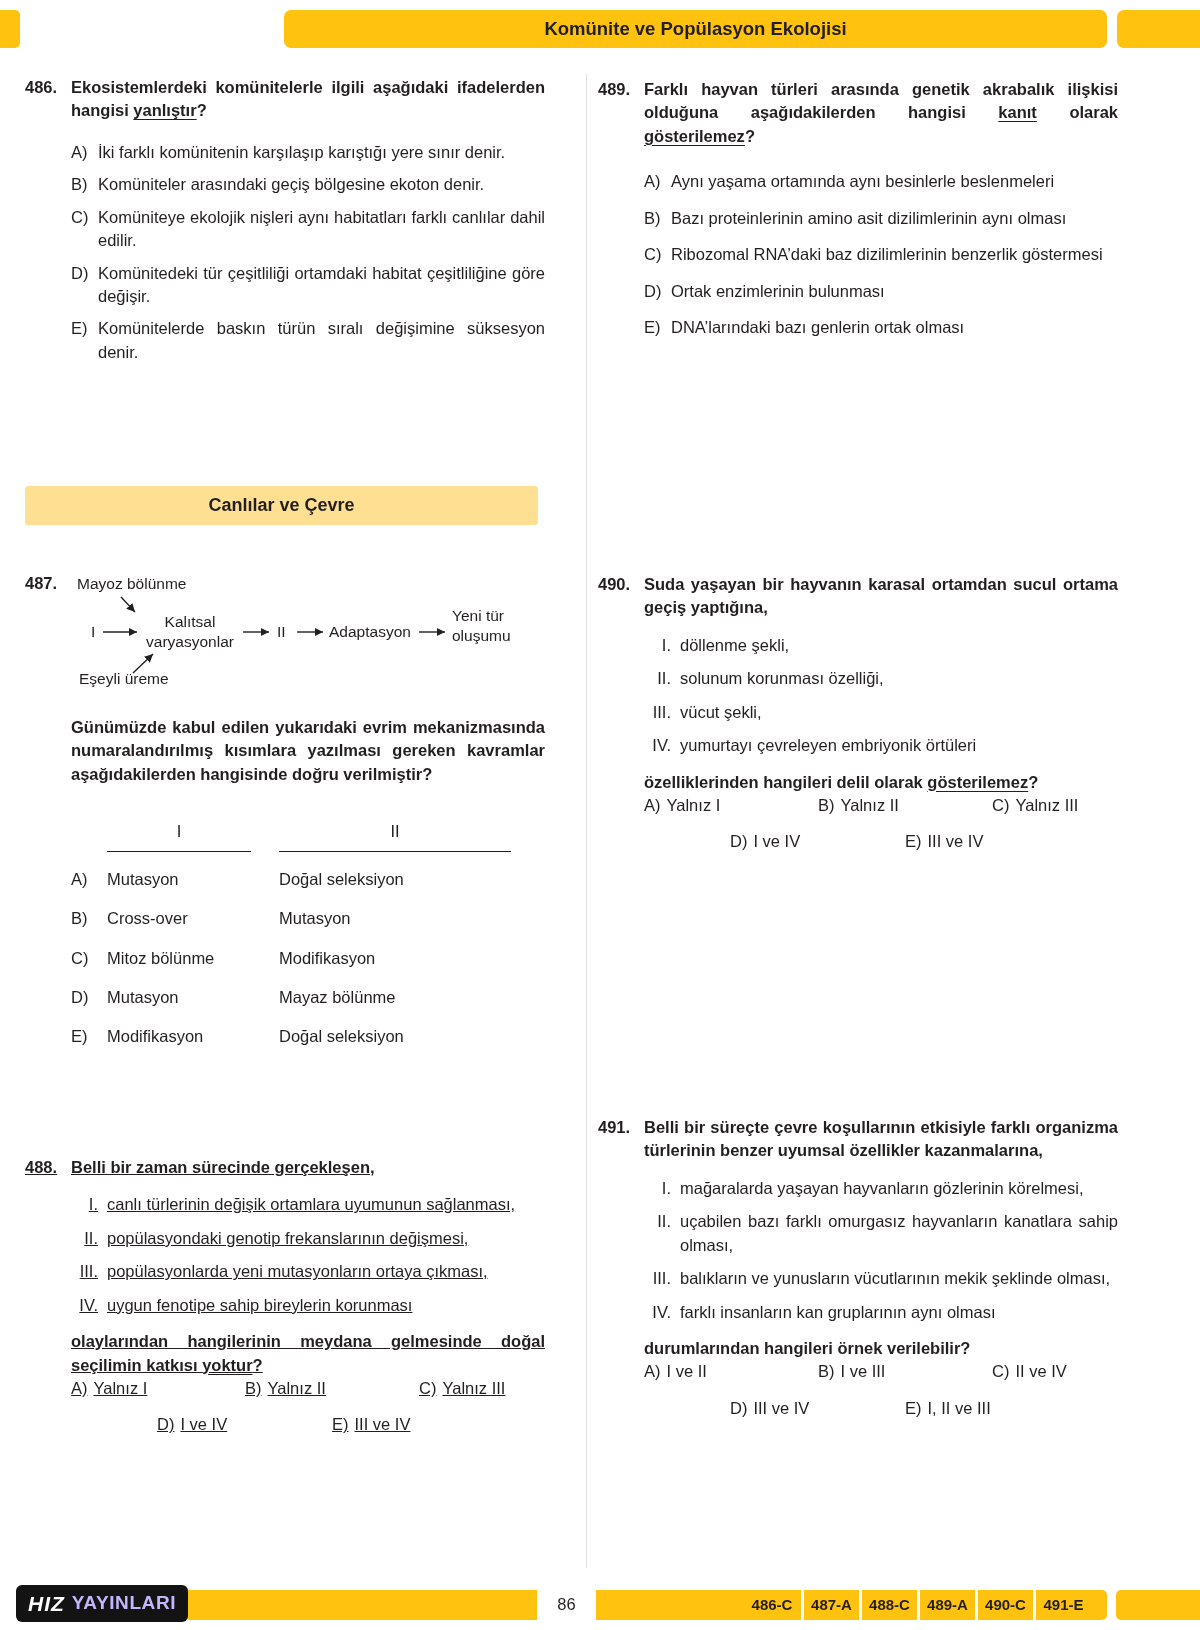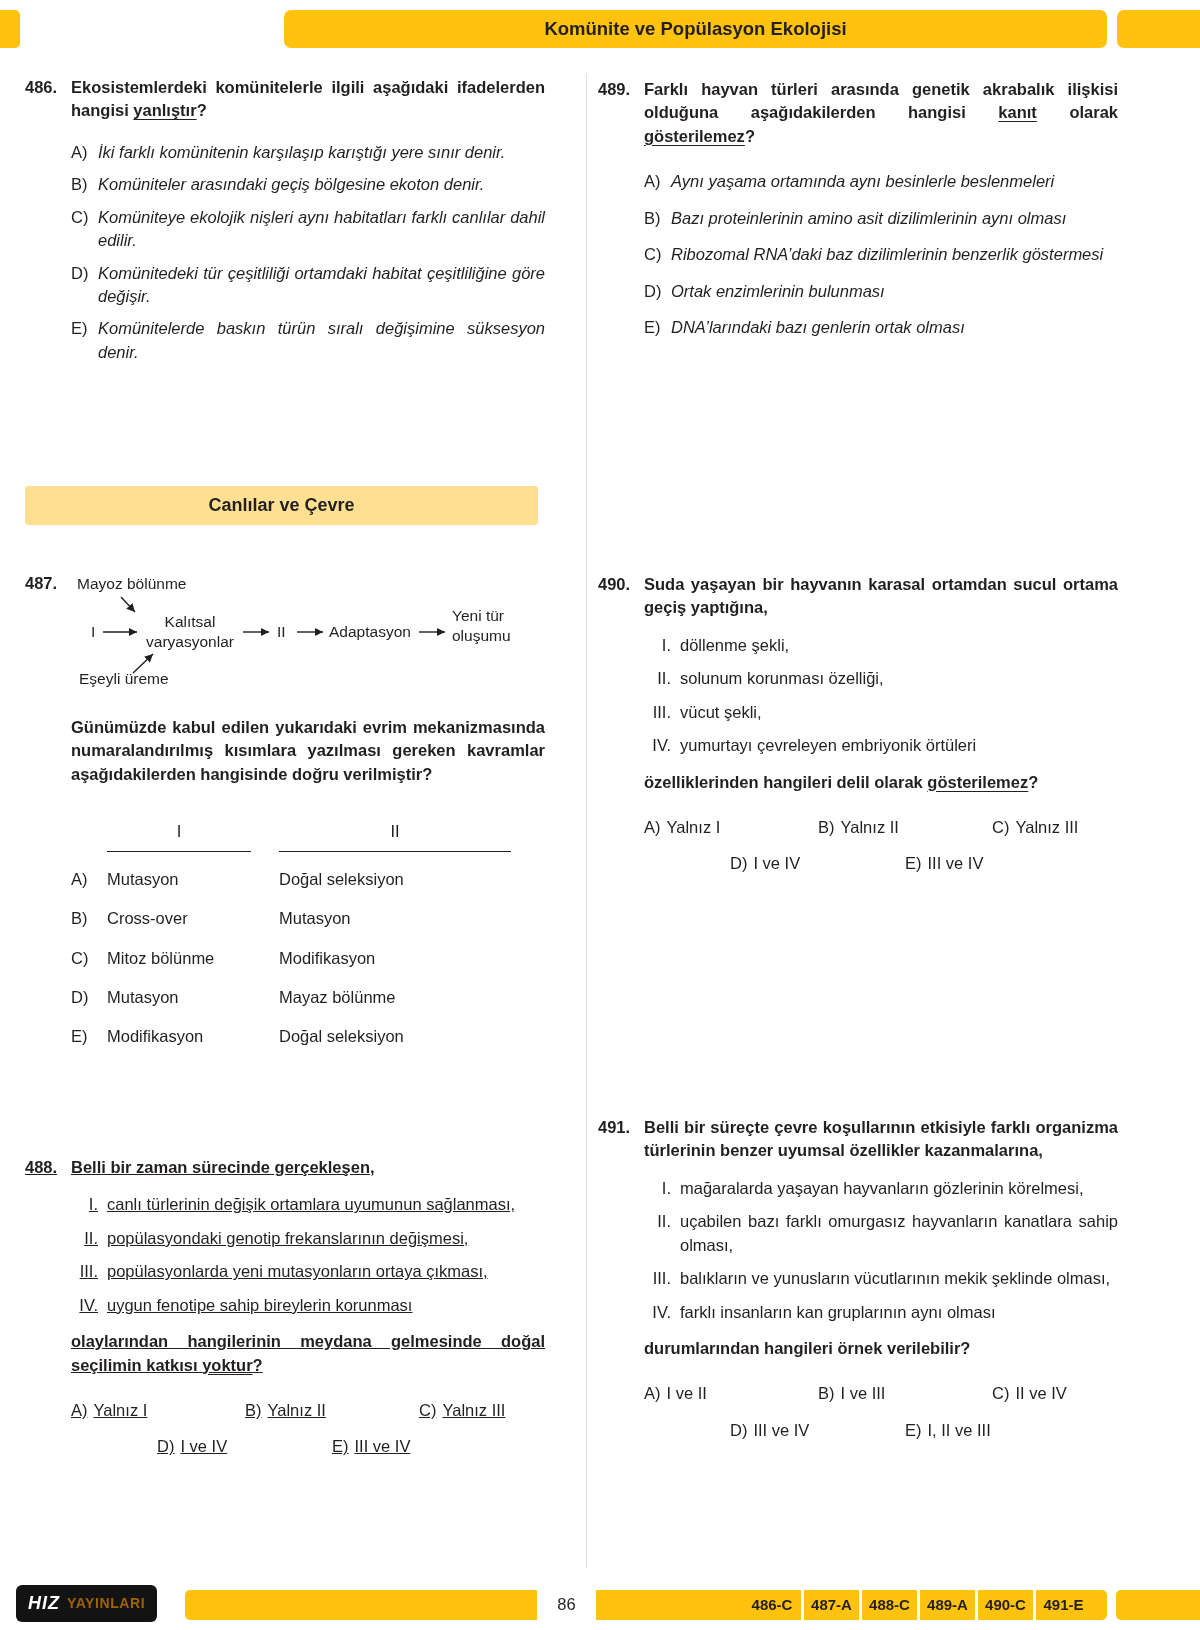--- a/index.html
+++ b/index.html
@@ -23,27 +23,27 @@
   #col-left { left:25px; }
   #col-right { left:598px; }
   .q { position:absolute; left:0; width:100%; display:flex; }
   .qnum { flex:none; width:46px; font-weight:bold; }
   .qc { flex:1; min-width:0; }
   .stem { font-weight:bold; text-align:justify; }
   .u { text-decoration:underline; text-underline-offset:2.5px; }
   .opts { margin-top:18px; }
   .opt { display:flex; margin-bottom:9px; }
   .ol { flex:none; width:27px; }
-  .ot { flex:1; text-align:justify;font-style:italic; }
+  .ot { flex:1; text-align:justify; }
   .ritems { margin-top:14px; }
   .ritem { display:flex; margin-bottom:10px; }
   .rn { flex:none; width:36px; text-align:right; padding-right:9px; }
   .rt { flex:1; text-align:justify; }
   .closing { font-weight:bold; text-align:justify; margin-top:13px; }
-  .io1 { display:flex; margin-top:22px; }
+  .io1 { display:flex; }
   .io1 .ioc { width:174px; }
   .io1 .ioc:last-child { width:auto; }
   .io2 { display:flex; margin-top:13px; padding-left:86px; }
   .io2 .ioc { width:175px; }
   .ioc .ol { width:auto; padding-right:6px; }
   
   #band { position:absolute; top:416px; left:0; width:513px; height:39px; background:var(--band); border-radius:3px;
           display:flex; align-items:center; justify-content:center; font-weight:bold; font-size:18px; }
   #q486 { top:6px; }
   #q487 { top:502px; }
@@ -63,22 +63,22 @@
   .th.c2 { margin-right:34px; }
   .trow { margin-top:16px; }
   .q487stem { margin-top:16px; }
   
   .footer { position:absolute; top:1583px; left:0; width:1200px; height:47px; }
   .f-bar { position:absolute; left:185px; top:7px; width:922px; height:30px; background:var(--y); border-radius:5px; }
   .f-notch { position:absolute; left:537px; top:4px; width:59px; height:36px; background:#fff;
              display:flex; align-items:center; justify-content:center; font-size:16.5px; }
   .f-logo { position:absolute; left:16px; top:2px; height:37px; background:#131313; border-radius:6px;
             display:flex; align-items:center; padding:0 12px; gap:7px; }
-  .f-hiz { color:#fff; font-weight:bold; font-style:italic; font-size:18px; letter-spacing:1px; }
-  .f-yay { color:#a16207; font-weight:bold; font-size:14px; letter-spacing:.6px; }
+  .f-hiz { color:#fff; font-weight:bold; font-style:italic; font-size:21px; letter-spacing:1px; }
+  .f-yay { color:#c4b5fd; font-weight:bold; font-size:19px; letter-spacing:.6px; }
   .f-answers { position:absolute; left:743px; top:7px; height:30px; display:flex; }
   .acell { width:58px; background:var(--y); border-left:3px solid #fff;
            display:flex; align-items:center; justify-content:center; font-weight:bold; font-size:15px; }
   .f-answers .acell:first-child { border-left:none; }
   .f-sliver { position:absolute; left:1116px; top:7px; width:84px; height:30px; background:var(--y); border-radius:5px 0 0 5px; }
 </style>
 </head>
 <body>
 
 <div class="header">

